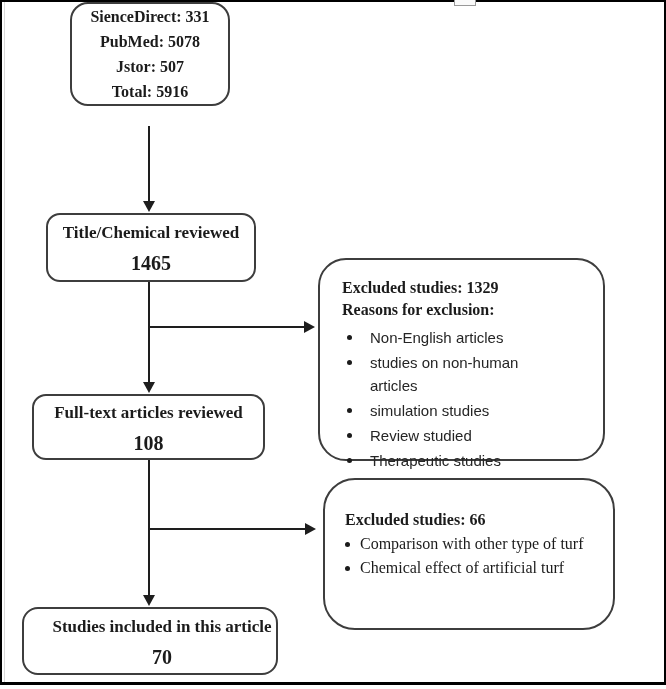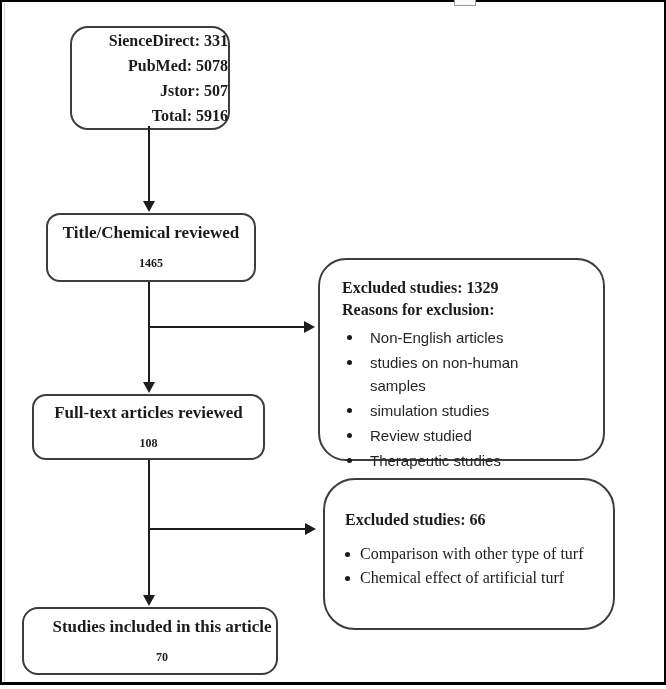--- a/index.html
+++ b/index.html
@@ -24,43 +24,43 @@
     background:#fafafa; border:1px solid #999999; border-top:none;
   }
   .box {
     position:absolute;
     background:#ffffff;
     border:2px solid #3d3d3d;
     display:flex; flex-direction:column;
     align-items:center; justify-content:center;
     color:#1b1b1b; font-weight:bold; text-align:center;
   }
-  .box-sources { left:70px; top:26px; width:160px; height:104px; border-radius:18px; font-size:16px; line-height:25px;align-items:flex-end; }
+  .box-sources { left:70px; top:2px; width:160px; height:104px; border-radius:18px; font-size:16px; line-height:25px; }
   .box-title   { left:46px; top:213px; width:210px; height:69px; border-radius:14px; gap:11px; }
   .box-fulltext{ left:32px; top:394px; width:233px; height:66px; border-radius:14px; gap:11px; }
   .box-included{ left:22px; top:607px; width:256px; height:68px; border-radius:16px; gap:11px;padding-left:24px; }
   .box-label { font-size:17px; line-height:20px; }
-  .box-count { font-size:12px; line-height:18px; }
+  .box-count { font-size:20px; line-height:18px; }
 
   .box-excluded {
     align-items:flex-start; justify-content:flex-start;
     text-align:left; font-weight:normal;
   }
   .box-excl1 { left:318px; top:258px; width:287px; height:203px; border-radius:28px; padding:17px 20px 0 22px; }
   .box-excl2 { left:323px; top:478px; width:292px; height:152px; border-radius:32px; padding:29px 10px 0 20px; }
   .excl-head { font-weight:bold; font-size:16px; line-height:22px; color:#1b1b1b; }
 
   ul.bullets { list-style:none; }
   .bullets-sans { margin-top:5px; font-family:"Liberation Sans","DejaVu Sans",sans-serif; font-size:15px; line-height:23px; color:#252525; width:230px; }
   .bullets-sans li { display:flex; margin-bottom:2px; padding-left:5px; }
   .bullets-sans .dot { flex:0 0 23px; position:relative; }
   .bullets-sans .dot::after { content:""; position:absolute; left:0; top:9px; width:5px; height:5px; border-radius:50%; background:#1b1b1b; }
   .bullets-sans .btxt { width:175px; }
 
-  .bullets-serif { margin-top:11px; font-size:16px; line-height:24px; color:#1b1b1b; }
+  .bullets-serif { margin-top:1px; font-size:16px; line-height:24px; color:#1b1b1b; }
   .bullets-serif li { display:flex; }
   .bullets-serif .dot { flex:0 0 15px; position:relative; }
   .bullets-serif .dot::after { content:""; position:absolute; left:0; top:10px; width:5px; height:5px; border-radius:50%; background:#1b1b1b; }
 
   .vline { position:absolute; width:2px; background:#1e1e1e; }
   .hline { position:absolute; height:2px; background:#1e1e1e; }
   .head-down { position:absolute; width:0; height:0;
     border-left:6px solid transparent; border-right:6px solid transparent;
     border-top:11px solid #1e1e1e; }
   .head-right { position:absolute; width:0; height:0;
@@ -99,21 +99,21 @@
   <div class="box box-excluded box-excl1">
     <div class="excl-head">Excluded studies: 1329</div>
     <div class="excl-head">Reasons for exclusion:</div>
     <ul class="bullets bullets-sans">
       <li>
           <span class="dot"></span>
           <span class="btxt">Non-English articles</span>
         </li>
       <li>
           <span class="dot"></span>
-          <span class="btxt">studies on non-human samples</span>
+          <span class="btxt">studies on non-human articles</span>
         </li>
       <li>
           <span class="dot"></span>
           <span class="btxt">simulation studies</span>
         </li>
       <li>
           <span class="dot"></span>
           <span class="btxt">Review studied</span>
         </li>
       <li>

